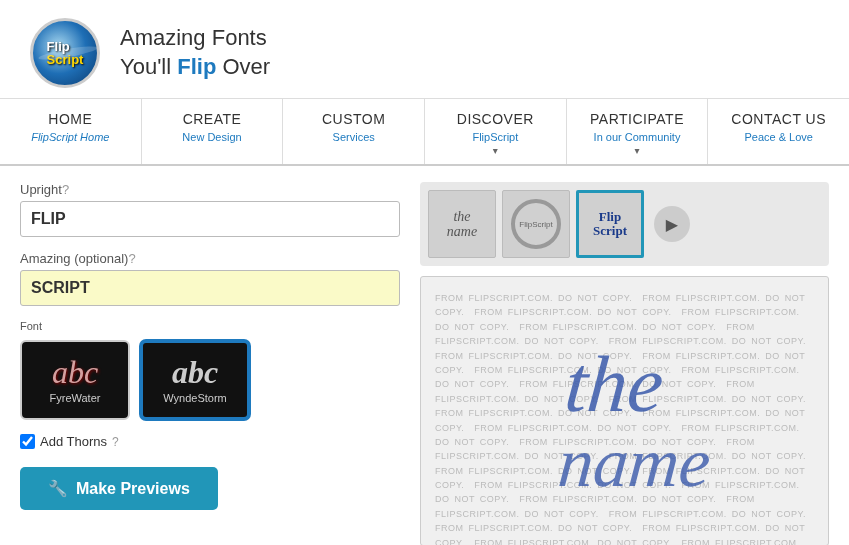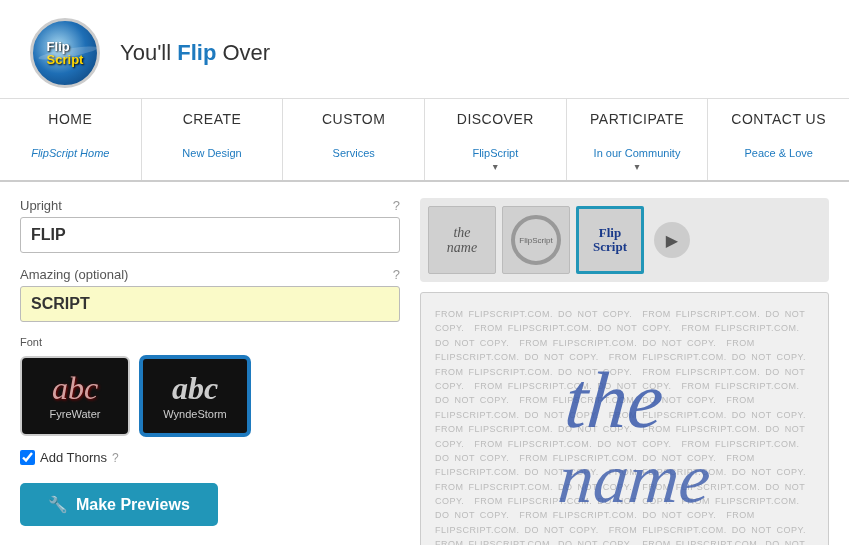--- a/index.html
+++ b/index.html
@@ -14,32 +14,32 @@
     .logo-text-inner span.flip { color: #fff; }
     .logo-text-inner span.script { color: #ffd700; }
     .header-tagline { font-size: 22px; color: #333; line-height: 1.3; }
     .header-tagline span.flip-blue { color: #1e7abf; font-weight: bold; }
 
     
     .nav { display: flex; border-bottom: 2px solid #ccc; background: #fff; }
     .nav-item { flex: 1; text-align: center; padding: 12px 8px 8px; cursor: pointer; border-right: 1px solid #ddd; position: relative; }
     .nav-item:last-child { border-right: none; }
     .nav-item .nav-main { font-size: 14px; font-weight: normal; color: #333; text-transform: uppercase; letter-spacing: 0.5px; }
-    .nav-item .nav-sub { font-size: 11px; color: #1e7abf; margin-top: 20px; }
+    .nav-item .nav-sub { font-size: 11px; color: #1e7abf; margin-top: 4px; }
     .nav-item .nav-sub.italic { font-style: italic; }
     .nav-item .caret { font-size: 10px; color: #666; display: block; margin-top: 2px; }
 
     
     .main { display: flex; padding: 16px 20px; gap: 20px; }
 
     
     .left-panel { width: 380px; flex-shrink: 0; }
 
     .field-group { margin-bottom: 14px; }
-    .field-label { font-size: 13px; color: #555; margin-bottom: 4px; display: flex; justify-content: space-between; }
+    .field-label { font-size: 13px; color: #555; margin-bottom: 4px; display: flex; }
     .field-label .help { color: #999; font-size: 13px; }
     .field-input { width: 100%; border: 1px solid #bbb; border-radius: 3px; padding: 8px 10px; font-size: 16px; font-weight: bold; color: #333; outline: none; }
     .field-input.yellow-bg { background: #fafac8; }
 
     .font-section { margin-bottom: 14px; }
     .font-label { font-size: 11px; color: #555; margin-bottom: 8px; }
     .font-options { display: flex; gap: 10px; }
     .font-option { width: 110px; height: 80px; border: 2px solid #ccc; border-radius: 6px; background: #111; display: flex; flex-direction: column; align-items: center; justify-content: center; cursor: pointer; position: relative; overflow: hidden; text-align: right; }
     .font-option.selected { border: 3px solid #1e7abf; box-shadow: 0 0 0 1px #1e7abf; }
     .font-option .abc-text { font-size: 32px; color: #e8e8e8; font-family: Georgia, serif; line-height: 1; }
@@ -74,20 +74,21 @@
 <div class="header">
   <div class="logo-area">
     <div class="logo-globe">
       <span class="logo-text-inner">
         <span class="flip">Flip</span><br>
         <span class="script">Script</span>
       </span>
     </div>
   </div>
   <div class="header-tagline">
+    <div>Amazing Fonts</div>
     <div>
       <span>You'll </span><span class="flip-blue">Flip</span><span> Over</span>
     </div>
   </div>
 </div>
 
 <nav class="nav">
   <div class="nav-item">
     <div class="nav-main">HOME</div>
     <div class="nav-sub italic">FlipScript Home</div>

